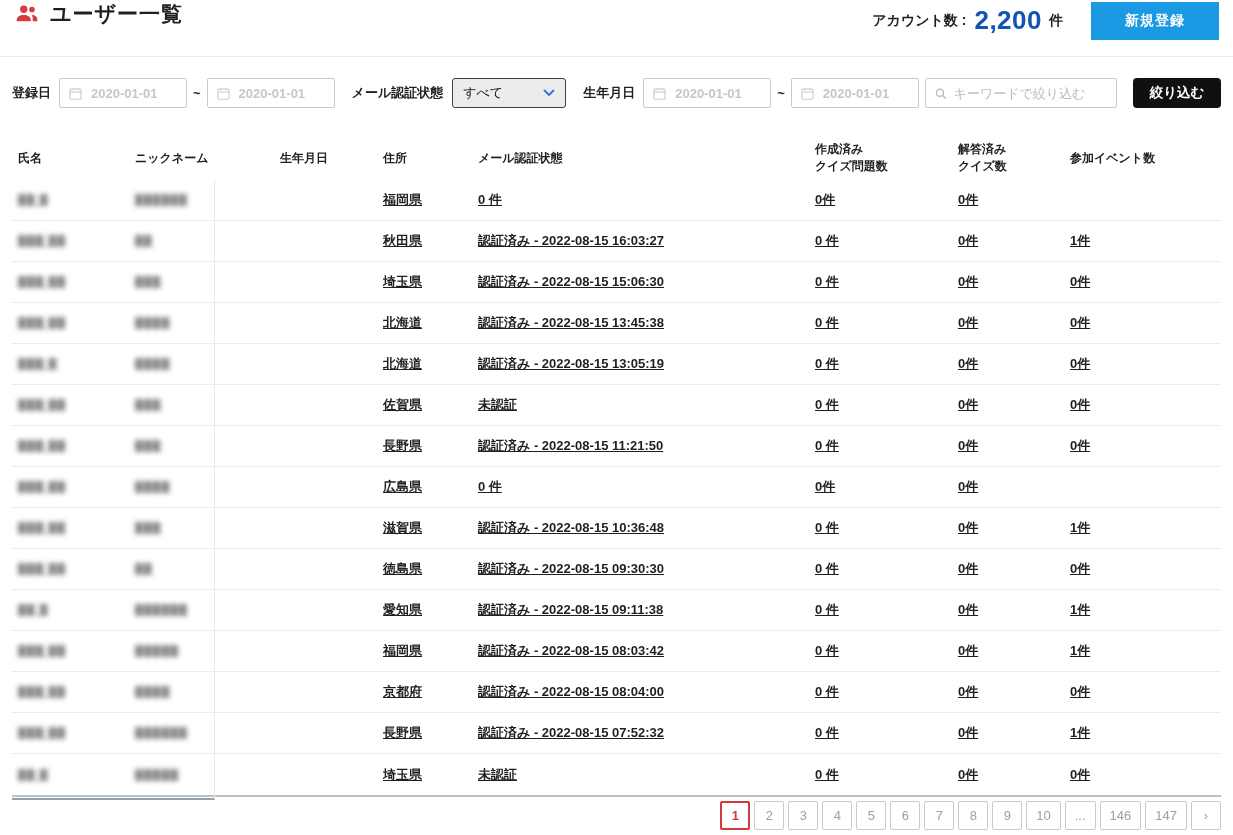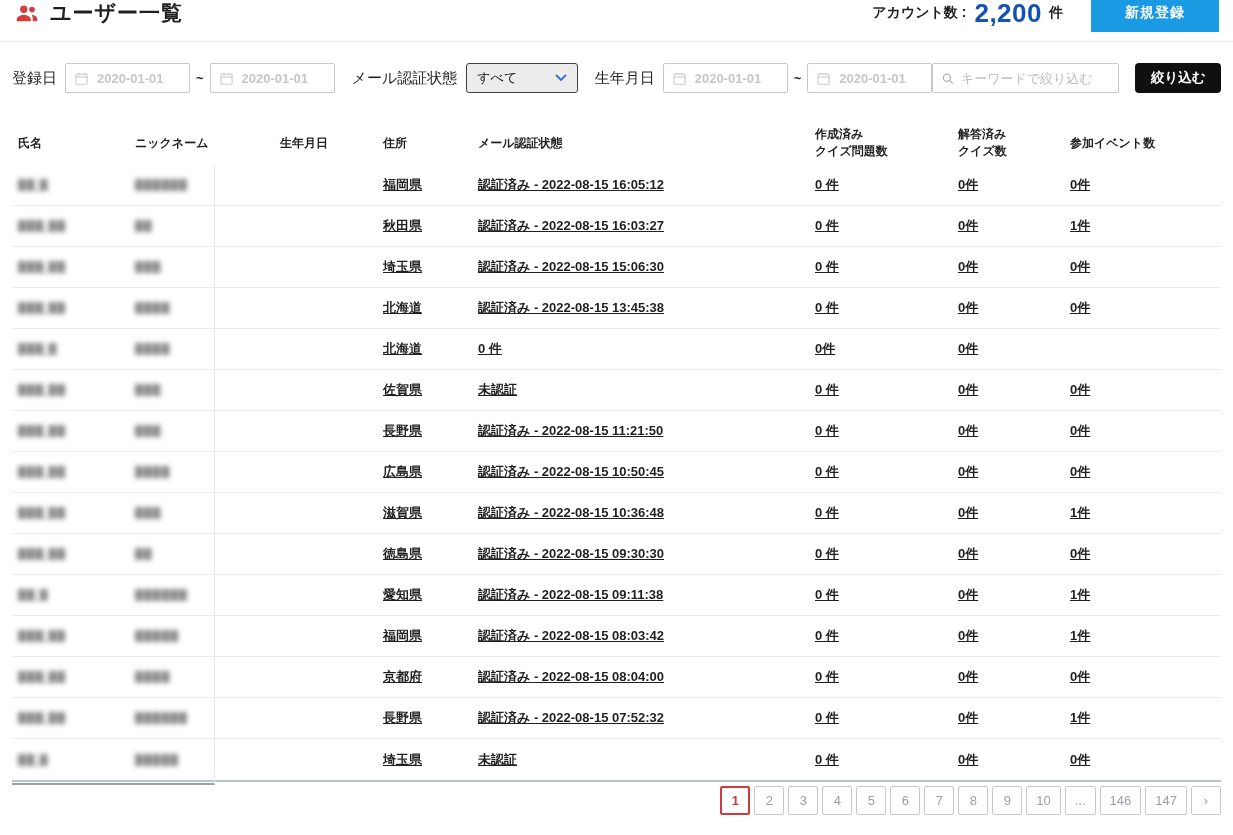--- a/index.html
+++ b/index.html
@@ -1,31 +1,31 @@
 <!DOCTYPE html>
 <html><head>
 <meta charset="utf-8">
 <style>
   * { margin:0; padding:0; box-sizing:border-box; }
   html,body { width:1233px; height:835px; background:#fff; font-family:"Liberation Sans", sans-serif; color:#1f1f1f; }
 
   
-  .page-header { height:42px; display:flex; align-items:center; padding:0 14px 15px 14px; border-bottom:1px solid #eaeaea; }
+  .page-header { height:57px; display:flex; padding:0 14px 15px 14px; border-bottom:1px solid #eaeaea; }
   .users-icon { width:26px; height:26px; flex:0 0 auto; }
   .page-title { font-size:21px; font-weight:bold; margin-left:10px; letter-spacing:1px; }
   .header-right { margin-left:auto; display:flex; align-items:center; }
   .acct-label { font-size:14px; font-weight:bold; }
   .acct-count { font-size:26px; font-weight:bold; color:#1353b4; margin:0 7px 0 8px; letter-spacing:0.5px; }
   .acct-unit { font-size:14px; font-weight:bold; }
   .new-btn { margin-left:28px; background:#1b9ae4; color:#fff; border:none; border-radius:0;
              font-size:14px; font-weight:bold; padding:10px 34px; cursor:pointer; font-family:inherit; letter-spacing:1px;}
 
   
   .filter-bar { display:flex; align-items:center; margin:21px 12px 0 12px; font-size:13px; }
-  .f-label { font-weight:normal; font-size:15px; white-space:nowrap; }
+  .f-label { font-weight:bold; font-size:13px; white-space:nowrap; }
   .date-box { width:128px; height:30px; border:1px solid #c9c9c9; border-radius:2px; display:flex; align-items:center; padding:0 9px; margin-left:8px; background:#fff; }
   .date-box input { border:none; outline:none; width:100%; font-family:inherit; font-size:13px; font-weight:bold; color:#404040; margin-left:9px; }
   .date-box input::placeholder { color:#c6c6c6; font-weight:bold; }
   .tilde { font-weight:bold; margin:0 6px; font-size:13px; }
   .cal-icon { width:13px; height:13px; flex:0 0 auto; }
   .sel-wrap { width:114px; height:30px; background:#ececec; border:1px solid #404040; border-radius:3px; display:flex; align-items:center; justify-content:space-between; padding:0 10px; margin-left:9px; cursor:pointer; }
   .sel-val { font-size:13px; color:#111; }
   .chev { width:12px; height:8px; }
   .gap-lg { margin-left:17px; }
   .search-box { margin-left:auto; width:192px; height:30px; border:1px solid #c9c9c9; border-radius:2px; display:flex; align-items:center; padding:0 9px; }
@@ -148,21 +148,20 @@
 クイズ数</div>
       <div class="th">参加イベント数</div>
     </div>
   <div class="tbody" id="tbody">
     <div class="frozen-pane"></div>
   <div class="grid-row trow">
         <div class="td blurred">██ █</div>
         <div class="td blurred">██████</div>
         <div class="td"></div>
         <div class="td">福岡県</div>
-        <div class="td">認証済み - 2022-08-15 16:05:12</div>
         <div class="td">0 件</div>
         <div class="td">0件</div>
         <div class="td">0件</div>
       </div>
       <div class="grid-row trow">
         <div class="td blurred">███ ██</div>
         <div class="td blurred">██</div>
         <div class="td"></div>
         <div class="td">秋田県</div>
         <div class="td">認証済み - 2022-08-15 16:03:27</div>
@@ -188,20 +187,21 @@
         <div class="td">認証済み - 2022-08-15 13:45:38</div>
         <div class="td">0 件</div>
         <div class="td">0件</div>
         <div class="td">0件</div>
       </div>
       <div class="grid-row trow">
         <div class="td blurred">███ █</div>
         <div class="td blurred">████</div>
         <div class="td"></div>
         <div class="td">北海道</div>
+        <div class="td">認証済み - 2022-08-15 13:05:19</div>
         <div class="td">0 件</div>
         <div class="td">0件</div>
         <div class="td">0件</div>
       </div>
       <div class="grid-row trow">
         <div class="td blurred">███ ██</div>
         <div class="td blurred">███</div>
         <div class="td"></div>
         <div class="td">佐賀県</div>
         <div class="td">未認証</div>
@@ -217,21 +217,20 @@
         <div class="td">認証済み - 2022-08-15 11:21:50</div>
         <div class="td">0 件</div>
         <div class="td">0件</div>
         <div class="td">0件</div>
       </div>
       <div class="grid-row trow">
         <div class="td blurred">███ ██</div>
         <div class="td blurred">████</div>
         <div class="td"></div>
         <div class="td">広島県</div>
-        <div class="td">認証済み - 2022-08-15 10:50:45</div>
         <div class="td">0 件</div>
         <div class="td">0件</div>
         <div class="td">0件</div>
       </div>
       <div class="grid-row trow">
         <div class="td blurred">███ ██</div>
         <div class="td blurred">███</div>
         <div class="td"></div>
         <div class="td">滋賀県</div>
         <div class="td">認証済み - 2022-08-15 10:36:48</div>

